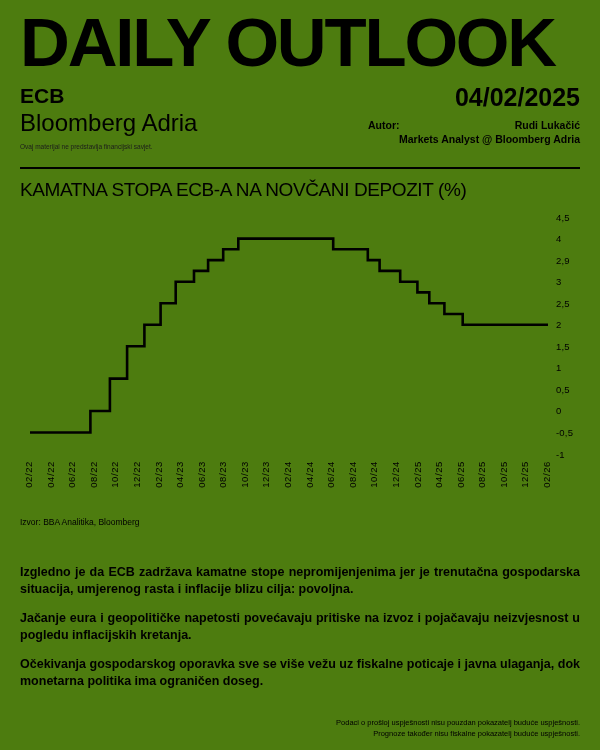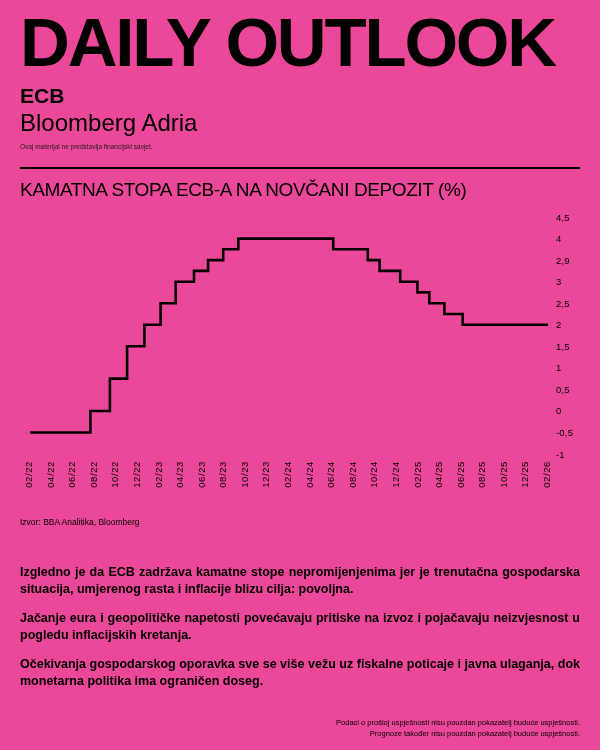--- a/index.html
+++ b/index.html
@@ -1,19 +1,19 @@
 <!DOCTYPE html>
 <html><head>
 <meta charset="utf-8">
 <style>
   * { margin:0; padding:0; box-sizing:border-box; }
   html,body { background:#ffffff; }
   .page {
     position:relative; width:600px; height:750px; margin:0 auto;
-    background:#ec4899; color:#000000; overflow:hidden;
+    background:#4d7c0f; color:#000000; overflow:hidden;
     font-family:"Liberation Sans", sans-serif;
   }
   
   .masthead {
     margin:10px 20px 0 20px;
     font-size:69px; font-weight:bold; line-height:66px;
     letter-spacing:-2.2px; white-space:nowrap;
   }
   .header-row { margin:8px 20px 16px 20px; display:flex; justify-content:space-between; align-items:flex-start; }
   .topic { font-size:21px; font-weight:bold; line-height:24px; }
@@ -49,20 +49,28 @@
 
 <div class="page">
 
   <header>
     <h1 class="masthead">DAILY OUTLOOK</h1>
     <div class="header-row">
       <div class="header-left">
         <div class="topic">ECB</div>
         <div class="brand">Bloomberg Adria</div>
         <div class="disclaimer">Ovaj materijal ne predstavlja financijski savjet.</div>
+      </div>
+      <div class="header-right">
+        <div class="issue-date">04/02/2025</div>
+        <div class="author-row">
+          <span>Autor:</span>
+          <span>Rudi Lukačić</span>
+        </div>
+        <div class="author-title">Markets Analyst @ Bloomberg Adria</div>
       </div>
     </div>
     <div class="rule"></div>
   </header>
 
   <section>
     <h2 class="chart-title">KAMATNA STOPA ECB-A NA NOVČANI DEPOZIT (%)</h2>
     <div class="chart-wrap">
       <svg width="600" height="300" aria-hidden="true">
         <polyline id="rate-line" fill="none" stroke="#000000" stroke-width="2.6" stroke-linejoin="miter" points="30.0,223.5 90.4,223.5 90.4,202.0 109.9,202.0 109.9,169.6 127.1,169.6 127.1,137.3 144.4,137.3 144.4,115.8 160.6,115.8 160.6,94.2 175.7,94.2 175.7,72.7 194.0,72.7 194.0,61.9 208.1,61.9 208.1,51.1 223.2,51.1 223.2,40.3 238.3,40.3 238.3,29.6 333.2,29.6 333.2,40.3 367.8,40.3 367.8,51.1 379.6,51.1 379.6,61.9 400.2,61.9 400.2,72.7 417.4,72.7 417.4,83.4 429.3,83.4 429.3,94.2 444.4,94.2 444.4,105.0 462.7,105.0 462.7,115.8 548.0,115.8"></polyline>
@@ -113,16 +121,16 @@
   </section>
 
   <section class="commentary">
     <p>Izgledno je da ECB zadržava kamatne stope nepromijenjenima jer je trenutačna gospodarska situacija, umjerenog rasta i inflacije blizu cilja: povoljna.</p>
     <p>Jačanje eura i geopolitičke napetosti povećavaju pritiske na izvoz i pojačavaju neizvjesnost u pogledu inflacijskih kretanja.</p>
     <p>Očekivanja gospodarskog oporavka sve se više vežu uz fiskalne poticaje i javna ulaganja, dok monetarna politika ima ograničen doseg.</p>
   </section>
 
   <footer class="page-footer">
     <div>Podaci o prošloj uspješnosti nisu pouzdan pokazatelj buduće uspješnosti.</div>
-    <div>Prognoze također nisu pouzdan pokazatelj buduće uspješnosti.</div>
+    <div>Prognoze također nisu fiskalne pokazatelj buduće uspješnosti.</div>
   </footer>
 
 </div>
 
 </body></html>

